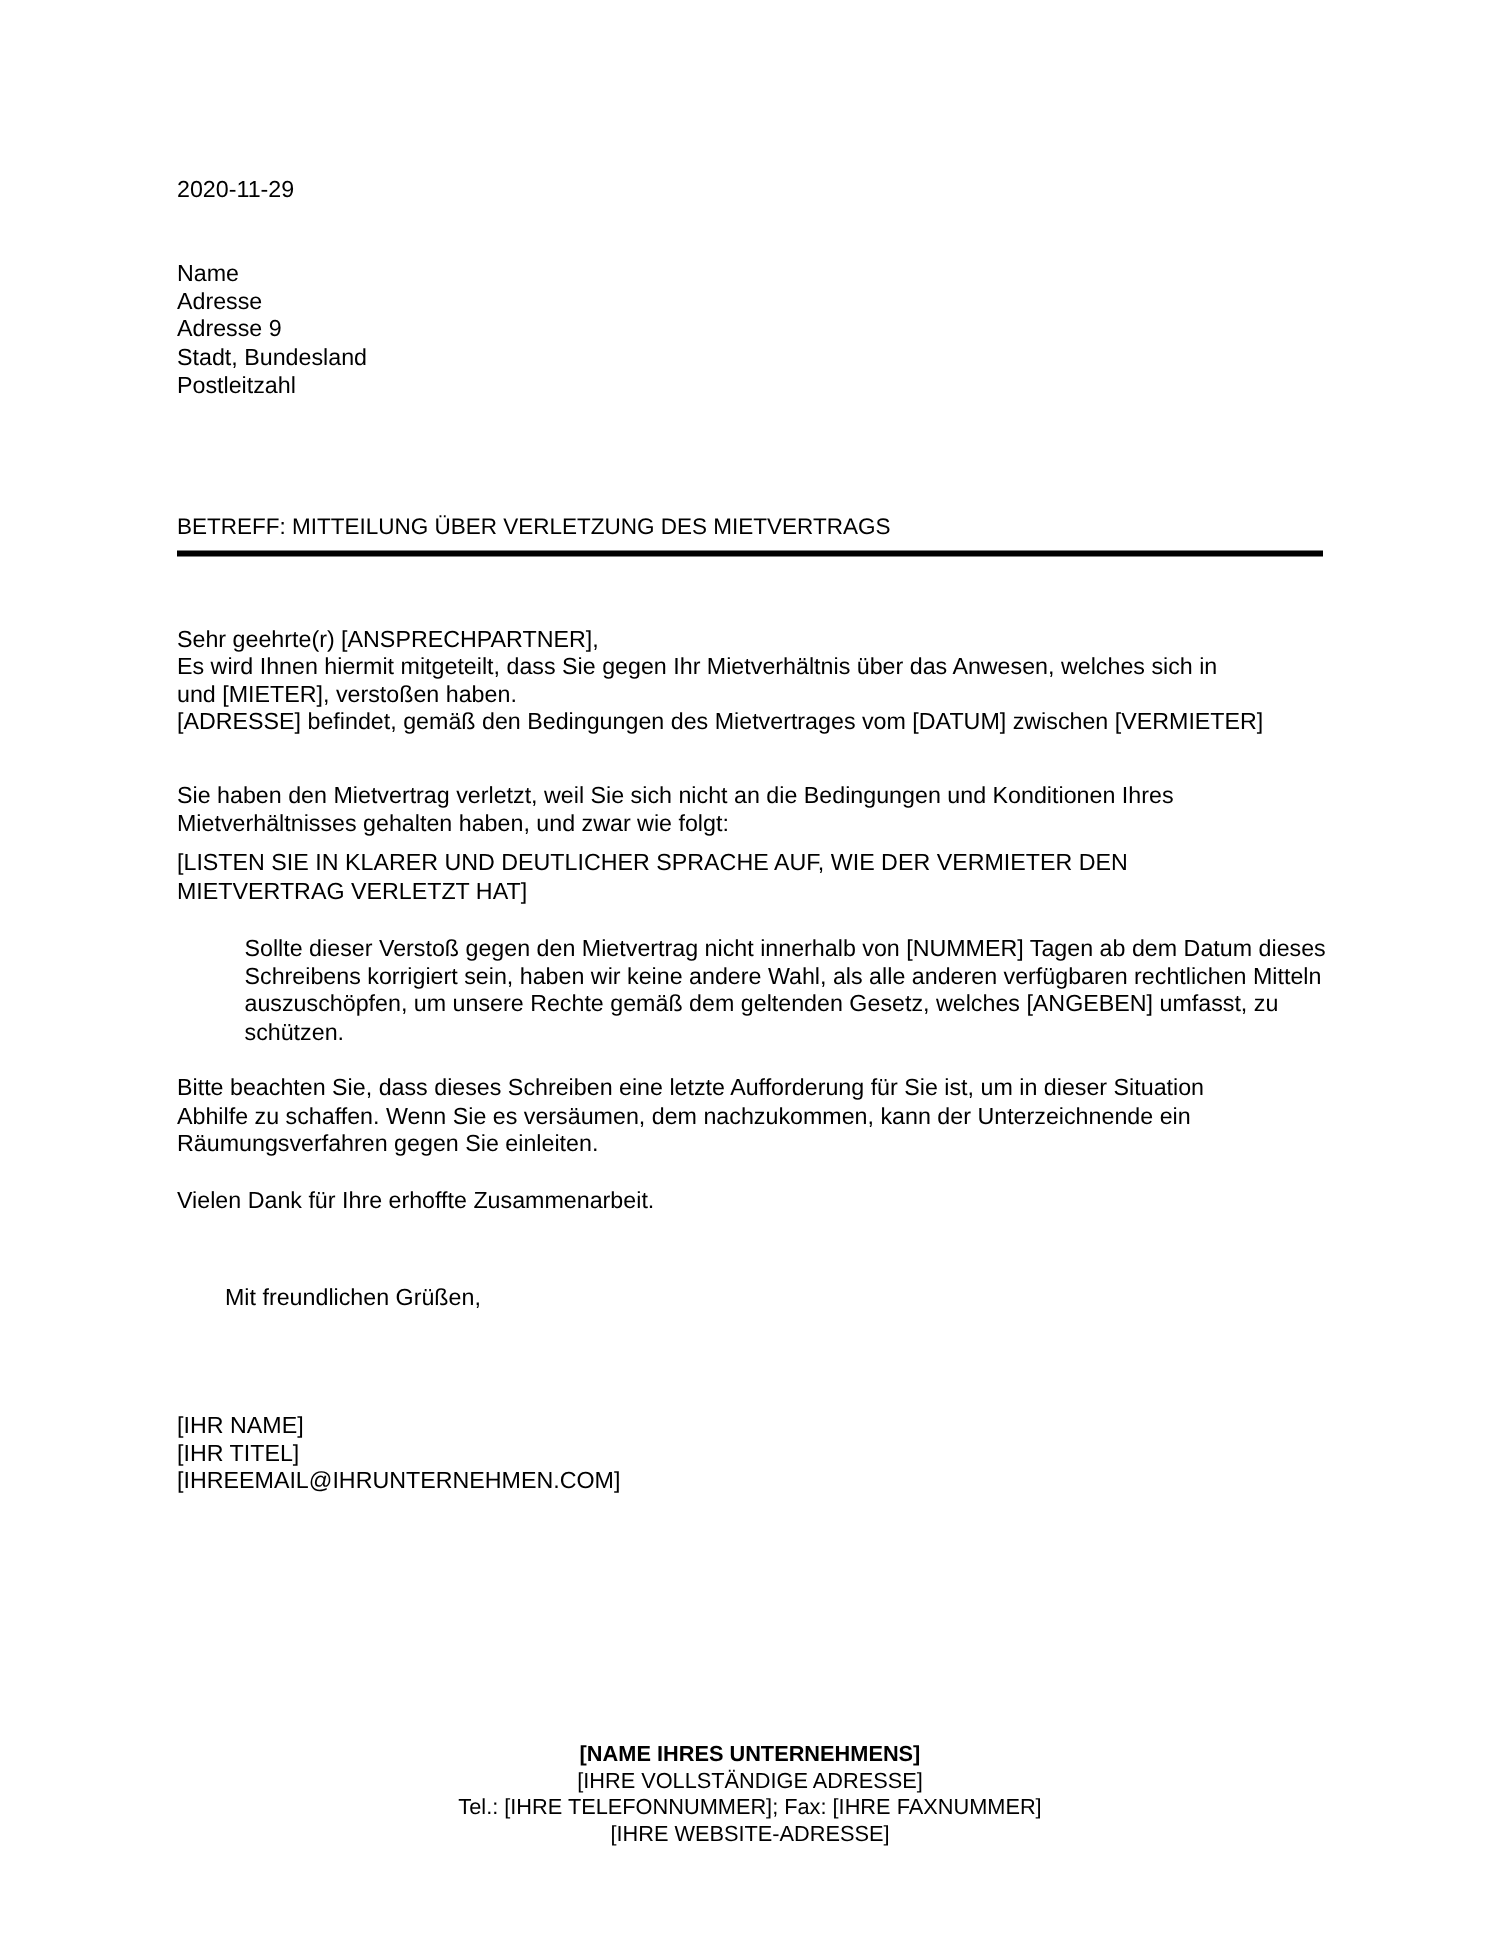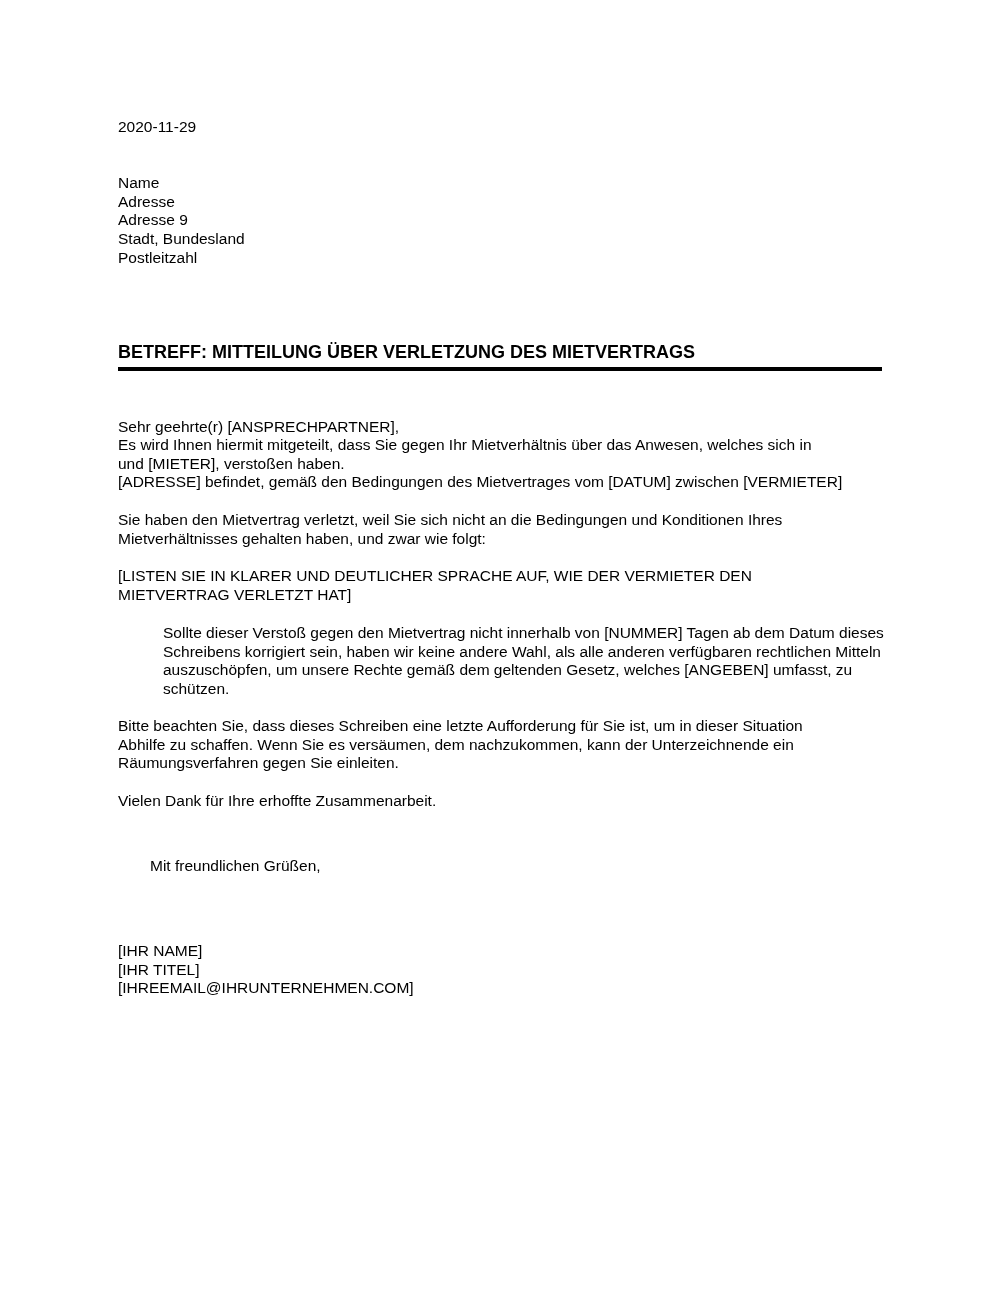--- a/index.html
+++ b/index.html
@@ -1,21 +1,21 @@
 <!DOCTYPE html>
 <html><head>
 <meta charset="utf-8">
 <style>
   html, body { margin: 0; padding: 0; background: #ffffff; }
   body { width: 1000px; height: 1290px; position: relative; overflow: hidden;
          font-family: "Liberation Sans", sans-serif; color: #000; font-size: 15.5px; }
   .page { position: absolute; left: 0; top: 0; width: 1000px; height: 912px; }
   .blk { position: absolute; left: 118px; width: 770px; line-height: 18.7px; }
   .line { display: block; white-space: nowrap; }
-  .subject { font-weight: bold; font-size: 18px; }
+  .subject { font-weight: normal; font-size: 15px; }
   .rule { position: absolute; left: 118px; width: 764px; top: 367px; height: 4px; background: #000; }
   .footer { position: absolute; left: 0; width: 1000px; top: 1162px; text-align: center; line-height: 17.5px; font-size: 14.5px; }
   .footer .bold { font-weight: bold; }
 </style>
 </head>
 <body>
 
 <div class="page">
 
   <div class="blk" style="top:118px;">
@@ -38,21 +38,21 @@
   <div class="blk" style="top:418px;">
     <span class="line">Sehr geehrte(r) [ANSPRECHPARTNER],</span>
   </div>
 
   <div class="blk" style="top:436px;">
     <span class="line">Es wird Ihnen hiermit mitgeteilt, dass Sie gegen Ihr Mietverhältnis über das Anwesen, welches sich in</span>
     <span class="line">und [MIETER], verstoßen haben.</span>
     <span class="line">[ADRESSE] befindet, gemäß den Bedingungen des Mietvertrages vom [DATUM] zwischen [VERMIETER]</span>
   </div>
 
-  <div class="blk" style="top:511px;">
+  <div class="blk" style="top:522px;">
     <span class="line">Sie haben den Mietvertrag verletzt, weil Sie sich nicht an die Bedingungen und Konditionen Ihres</span>
     <span class="line">Mietverhältnisses gehalten haben, und zwar wie folgt:</span>
   </div>
 
   <div class="blk" style="top:567px;">
     <span class="line">[LISTEN SIE IN KLARER UND DEUTLICHER SPRACHE AUF, WIE DER VERMIETER DEN</span>
     <span class="line">MIETVERTRAG VERLETZT HAT]</span>
   </div>
 
   <div class="blk" style="top:624px;margin-left:45px;">
@@ -75,14 +75,20 @@
   <div class="blk" style="top:857px;margin-left:32px;">
     <span class="line">Mit freundlichen Grüßen,</span>
   </div>
 
   <div class="blk" style="top:942px;">
     <span class="line">[IHR NAME]</span>
     <span class="line">[IHR TITEL]</span>
     <span class="line">[IHREEMAIL@IHRUNTERNEHMEN.COM]</span>
   </div>
 
+  <div class="footer">
+    <span class="line bold">[NAME IHRES UNTERNEHMENS]</span>
+    <span class="line">[IHRE VOLLSTÄNDIGE ADRESSE]</span>
+    <span class="line">Tel.: [IHRE TELEFONNUMMER]; Fax: [IHRE FAXNUMMER]</span>
+    <span class="line">[IHRE WEBSITE-ADRESSE]</span>
+  </div>
 
 </div>
 
 </body></html>

